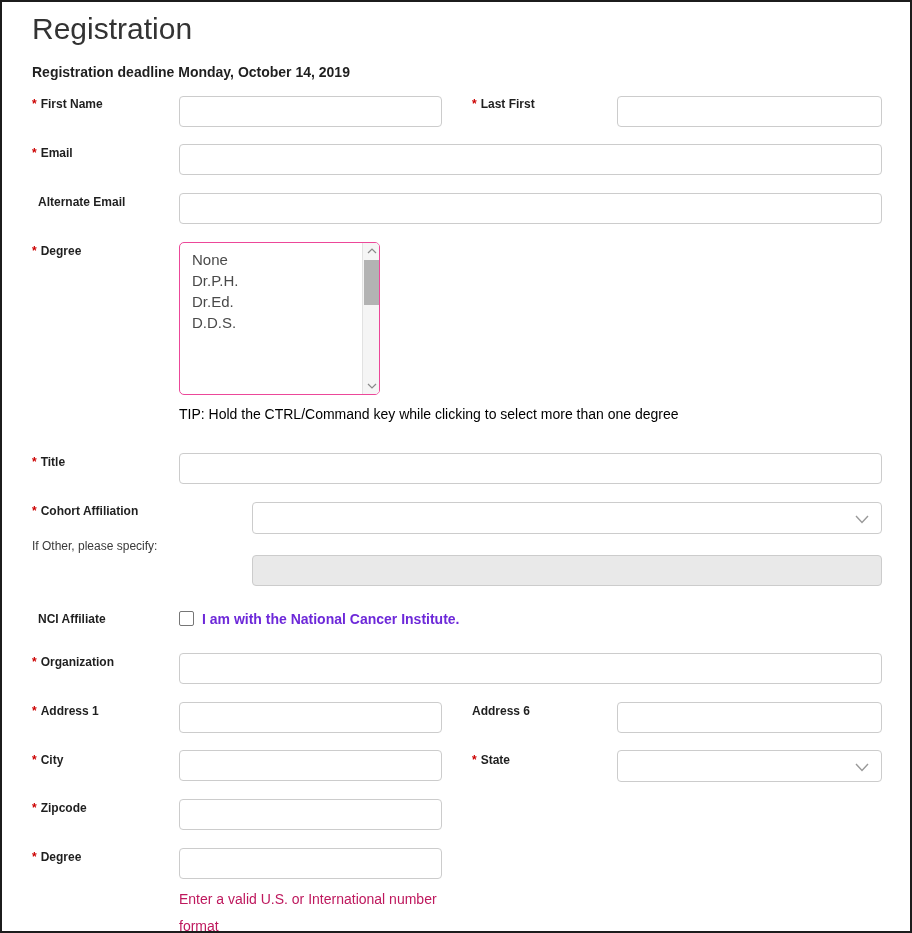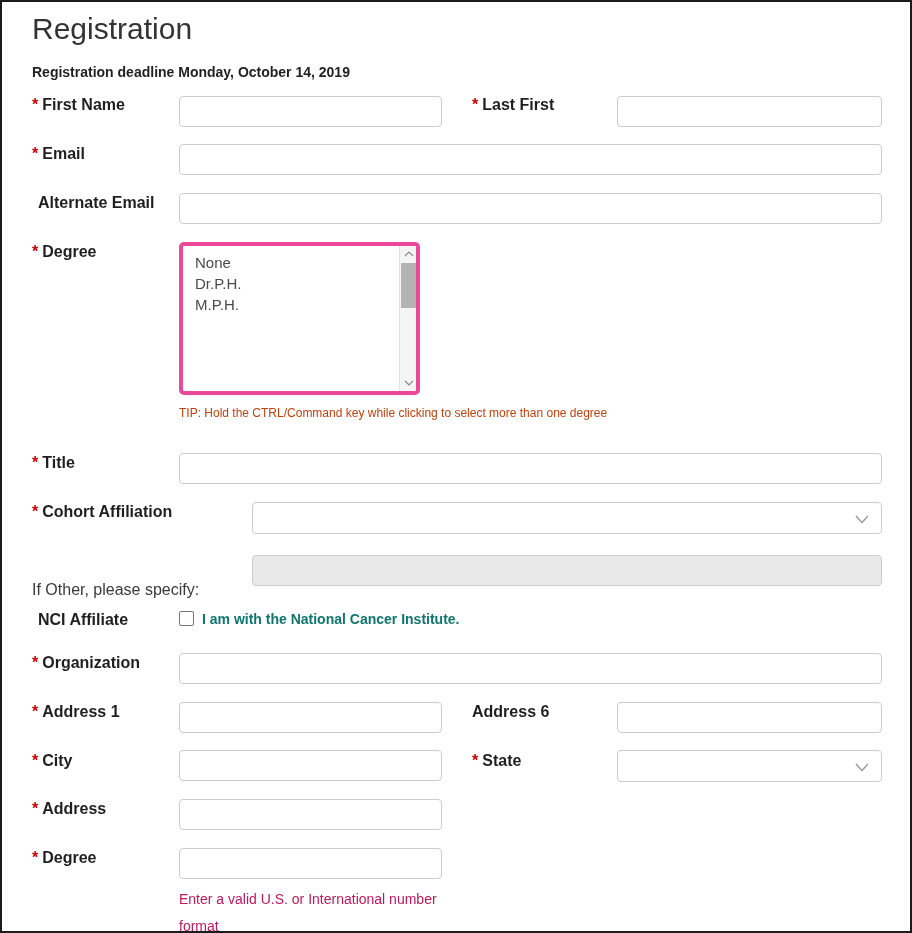--- a/index.html
+++ b/index.html
@@ -26,21 +26,21 @@
   .deadline {
     position: absolute;
     left: 30px; top: 62px;
     font-size: 14px;
     font-weight: 700;
     color: #1f1f1f;
   }
   .lbl {
     position: absolute;
     left: 30px;
-    font-size: 16px;
+    font-size: 12px;
     font-weight: 700;
     color: #1f1f1f;
     line-height: 17px;
     white-space: nowrap;
   }
   .lbl2 { left: 470px; }
   .lbl.normal { font-weight: 400; color: #3a3a3a; }
   .star { color: #cc0000; margin-right: 4px; font-weight: 700; }
   .txt {
     position: absolute;
@@ -71,22 +71,22 @@
     cursor: pointer;
   }
   .select .chev {
     position: absolute;
     right: 12px; top: 12px;
     width: 14px; height: 9px;
   }
   .listbox {
     position: absolute;
     left: 177px; top: 240px;
-    width: 241px; height: 153px;
-    border: 4px solid #ec4899;
+    width: 201px; height: 153px;
+    border: 1px solid #ec4899;
     border-radius: 5px;
     background: #fff;
     overflow: hidden;
   }
   .listbox .opts {
     position: absolute;
     left: 0; top: 0; right: 17px; bottom: 0;
     padding: 6px 0 0 12px;
     overflow: hidden;
   }
@@ -113,40 +113,40 @@
   .sb-down { bottom: 0; }
   .sb-thumb {
     position: absolute;
     left: 1px; top: 17px;
     width: 15px; height: 45px;
     background: #b3b3b3;
   }
   .tip {
     position: absolute;
     left: 177px; top: 404px;
-    font-size: 12px;
-    color: #c2410c;
+    font-size: 14px;
+    color: #000000;
   }
   .checkbox {
     position: absolute;
     left: 177px; top: 609px;
     width: 15px; height: 15px;
     appearance: none;
     -webkit-appearance: none;
     border: 1px solid #767676;
     border-radius: 2px;
     background: #fff;
     cursor: pointer;
   }
   .cb-label {
     position: absolute;
     left: 200px; top: 609px;
     font-size: 14px;
     font-weight: 700;
-    color: #0f766e;
+    color: #6d28d9;
   }
   .hint {
     position: absolute;
     left: 177px; top: 884px;
     width: 285px;
     font-size: 14px;
     line-height: 27px;
     color: #be185d;
   }
 </style>
@@ -167,21 +167,22 @@
   <input class="txt full" style="top: 142px;" type="text" value="">
 
   <div class="lbl" style="top:192px;left:36px"><span>Alternate Email</span></div>
   <input class="txt full" style="top: 191px;" type="text" value="">
 
   <div class="lbl" style="top:241px"><span class="star">*</span><span>Degree</span></div>
   <div class="listbox">
     <div class="opts">
       <div class="opt">None</div>
       <div class="opt">Dr.P.H.</div>
-      <div class="opt">M.P.H.</div>
+      <div class="opt">Dr.Ed.</div>
+      <div class="opt">D.D.S.</div>
 
     </div>
     <div class="scrollbar">
       <div class="sb-btn sb-up">
         <svg width="10" height="6" viewBox="0 0 10 6">
             <polyline points="1,5 5,1 9,5" fill="none" stroke="#8a8a8a" stroke-width="1.2"></polyline>
           </svg>
       </div>
       <div class="sb-thumb"></div>
       <div class="sb-btn sb-down">
@@ -197,21 +198,21 @@
   <input class="txt full" style="top: 451px;" type="text" value="">
 
   <div class="lbl" style="top:501px"><span class="star">*</span><span>Cohort Affiliation</span></div>
   <div class="select mid" style="top:500px">
     <span></span>
     <svg class="chev" viewBox="0 0 14 9">
         <polyline points="1,1 7,7.5 13,1" fill="none" stroke="#999" stroke-width="1.4"></polyline>
       </svg>
   </div>
 
-  <div class="lbl normal" style="top:579px"><span>If Other, please specify:</span></div>
+  <div class="lbl normal" style="top:536px"><span>If Other, please specify:</span></div>
   <input class="txt mid disabled" style="top: 553px;" type="text" disabled="" value="">
 
   <div class="lbl" style="top:609px;left:36px"><span>NCI Affiliate</span></div>
   <input type="checkbox" class="checkbox" style="">
   <div class="cb-label">I am with the National Cancer Institute.</div>
 
   <div class="lbl" style="top:652px"><span class="star">*</span><span>Organization</span></div>
   <input class="txt full" style="top: 651px;" type="text" value="">
 
   <div class="lbl" style="top:701px"><span class="star">*</span><span>Address 1</span></div>
@@ -222,20 +223,20 @@
   <div class="lbl" style="top:750px"><span class="star">*</span><span>City</span></div>
   <input class="txt f1" style="top: 748px;" type="text" value="">
   <div class="lbl lbl2" style="top:750px"><span class="star">*</span><span>State</span></div>
   <div class="select f2" style="top:748px">
     <span></span>
     <svg class="chev" viewBox="0 0 14 9">
         <polyline points="1,1 7,7.5 13,1" fill="none" stroke="#999" stroke-width="1.4"></polyline>
       </svg>
   </div>
 
-  <div class="lbl" style="top:798px"><span class="star">*</span><span>Address</span></div>
+  <div class="lbl" style="top:798px"><span class="star">*</span><span>Zipcode</span></div>
   <input class="txt f1" style="top: 797px;" type="text" value="">
 
   <div class="lbl" style="top:847px"><span class="star">*</span><span>Degree</span></div>
   <input class="txt f1" style="top: 846px;" type="text" value="">
   <div class="hint">Enter a valid U.S. or International number format</div>
 
 </div>
 
 </body></html>

